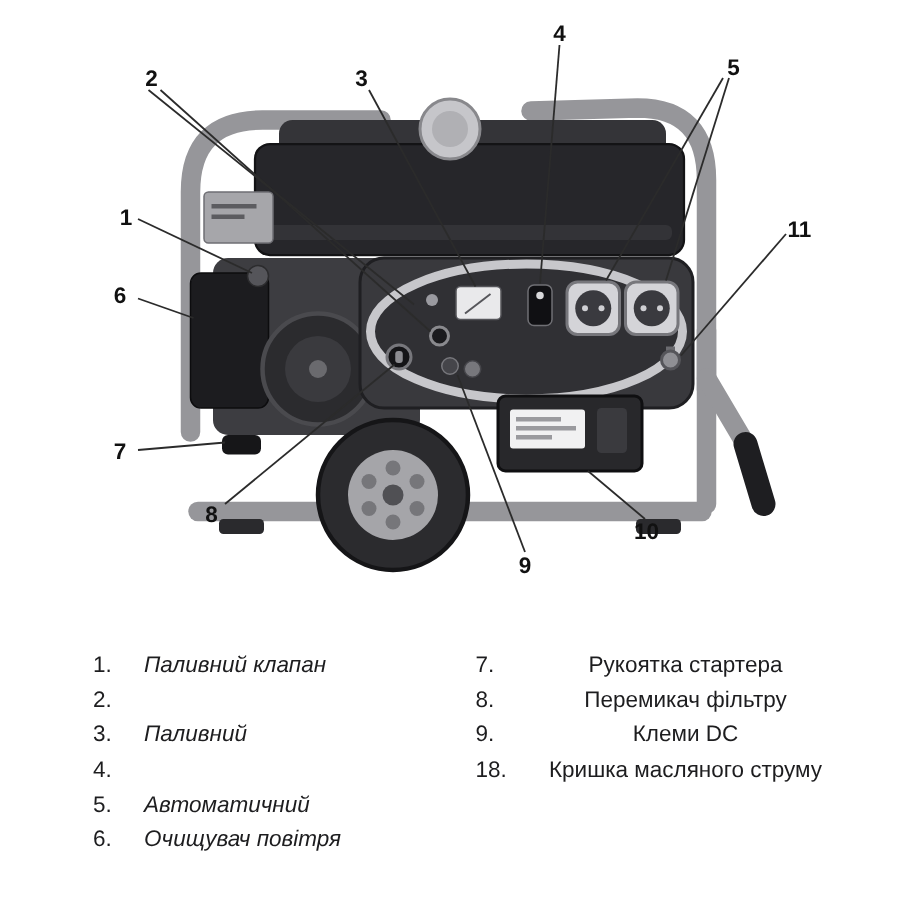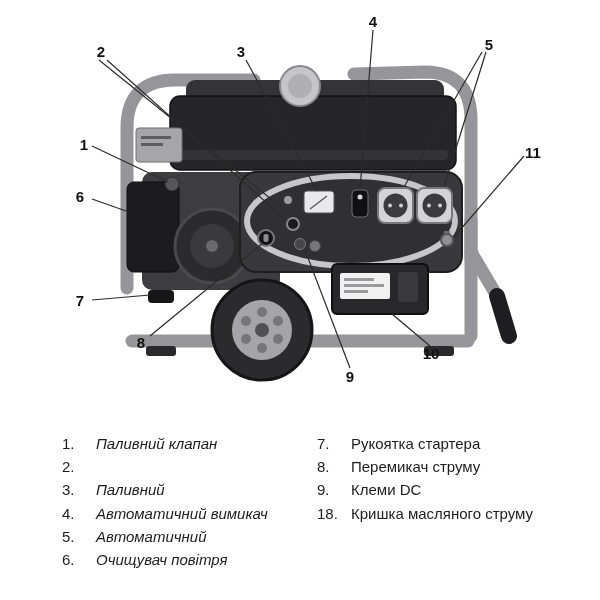--- a/index.html
+++ b/index.html
@@ -9,21 +9,21 @@
   }
   .figure{position:absolute;top:0;left:0;}
   .legend{
     position:absolute;left:62px;top:434px;display:flex;gap:36px;
     color:#1d1d1f;
   }
   .col{display:flex;flex-direction:column;gap:4px;}
   .legend-item{display:flex;align-items:flex-start;font-size:15px;line-height:1.28;}
   .legend-item .num{width:34px;flex:none;}
   .col-left .label{width:185px;font-style:italic;}
-  .col-right .label{width:212px;}
+  .col-right .label{width:212px;text-align:center;}
 </style>
 </head>
 <body>
 
 <div class="page">
 
   <svg class="figure" width="600" height="428" viewBox="0 0 600 428">
 
     <g stroke="#96969a" stroke-width="13" fill="none" stroke-linecap="round" stroke-linejoin="round">
       <path d="M127 288 L127 128 Q127 80 175 80 L254 80"></path>
@@ -156,39 +156,38 @@
       </div>
       <div class="legend-item">
         <span class="num">2.</span>
       </div>
       <div class="legend-item">
         <span class="num">3.</span>
         <span class="label">Паливний</span>
       </div>
       <div class="legend-item">
         <span class="num">4.</span>
-        <span class="label">Автоматичний вимикач</span>
       </div>
       <div class="legend-item">
         <span class="num">5.</span>
         <span class="label">Автоматичний</span>
       </div>
       <div class="legend-item">
         <span class="num">6.</span>
         <span class="label">Очищувач повітря</span>
       </div>
     </div>
     <div class="col col-right">
       <div class="legend-item">
         <span class="num">7.</span>
         <span class="label">Рукоятка стартера</span>
       </div>
       <div class="legend-item">
         <span class="num">8.</span>
-        <span class="label">Перемикач струму</span>
+        <span class="label">Перемикач фільтру</span>
       </div>
       <div class="legend-item">
         <span class="num">9.</span>
         <span class="label">Клеми DC</span>
       </div>
       <div class="legend-item">
         <span class="num">18.</span>
         <span class="label">Кришка масляного струму</span>
       </div>
     </div>

